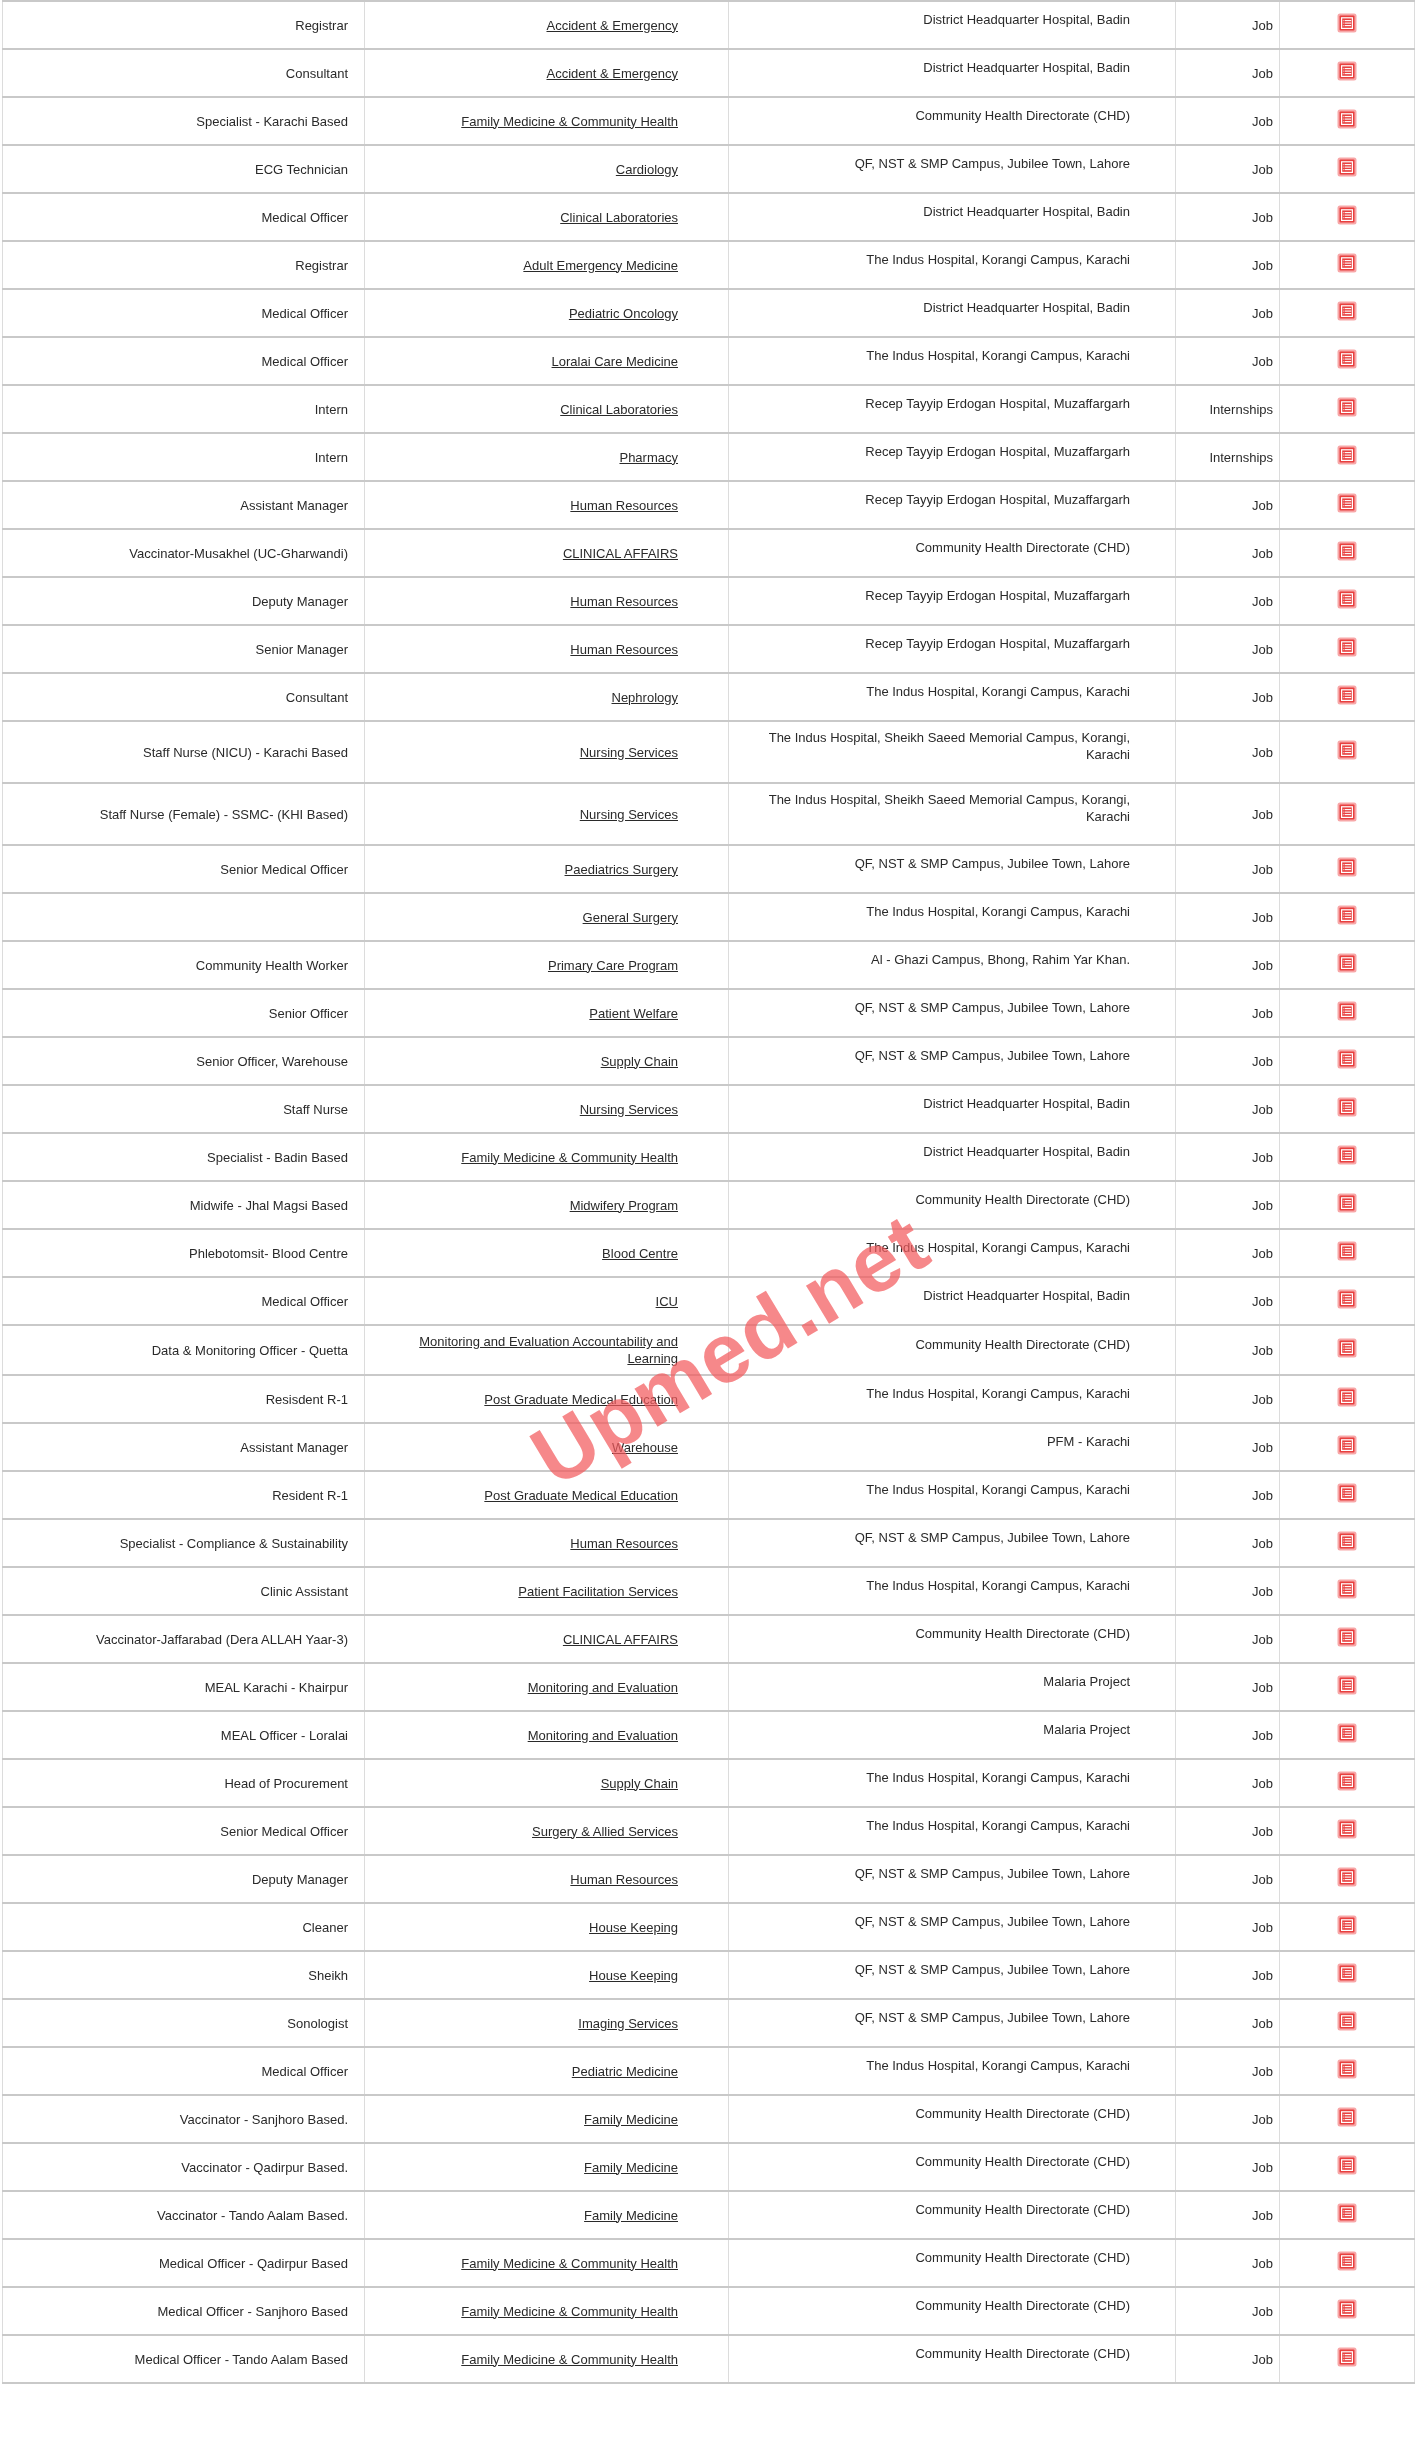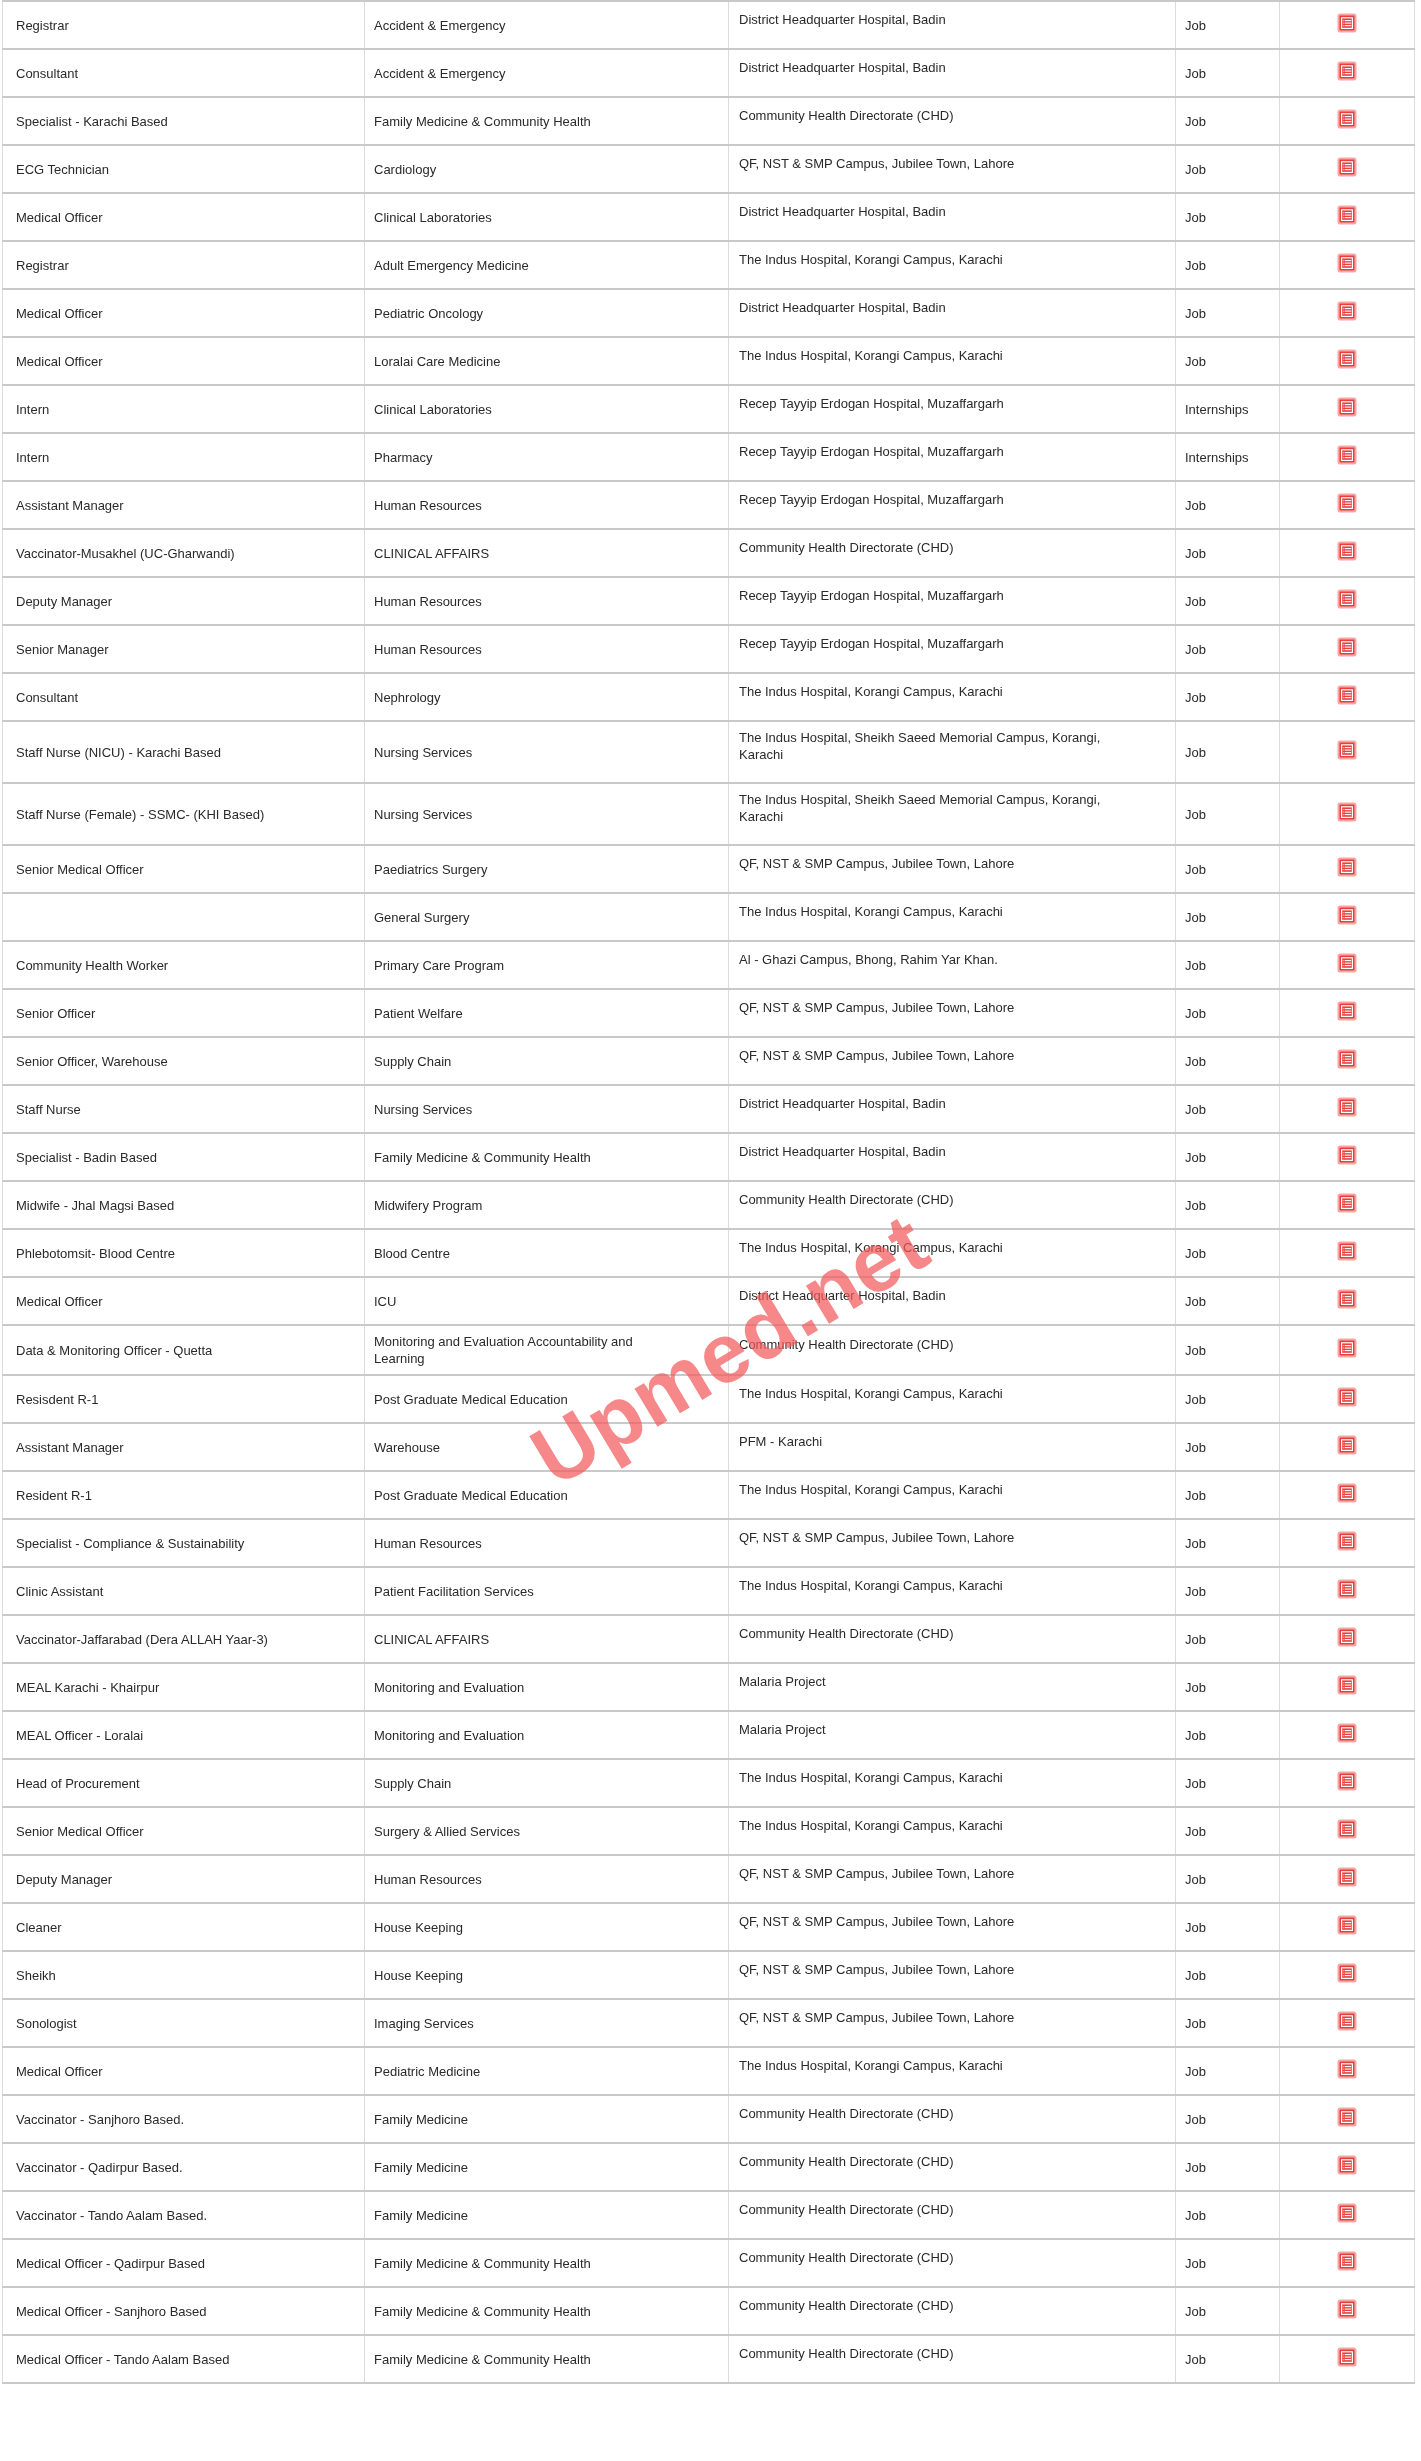--- a/index.html
+++ b/index.html
@@ -10,20 +10,21 @@
     font-family: "Liberation Sans", "DejaVu Sans", sans-serif;
     color: #2a2a2a;
     position: relative;
     overflow: hidden;
   }
   .table-wrap {
     position: absolute;
     left: 2px;
     top: 0;
     width: 1413px;
+    text-align: right;
   }
   table.jobs {
     width: 100%;
     border-collapse: collapse;
     table-layout: fixed;
     border-top: 2px solid #c9c9c9;
     border-left: 1px solid #dcdcdc;
     border-right: 1px solid #dcdcdc;
   }
   col.c-title    { width: 362px; }
@@ -36,21 +37,21 @@
     vertical-align: middle;
     border-bottom: 2px solid #c9c9c9;
     border-right: 1px solid #dcdcdc;
     font-size: 13px;
     line-height: 17px;
     color: #2a2a2a;
     background: #ffffff;
   }
   td:last-child { border-right: none; }
   td.title    { padding: 7px 16px 7px 13px; }
-  td.dept     { padding: 7px 50px 7px 9px;  }
+  td.dept     { padding: 7px 50px 7px 9px; text-decoration: underline;  }
   td.location { padding: 7px 45px 19px 10px; }
   td.jtype    { padding: 7px 6px  7px 9px; margin-top: 14px;  }
   td.action   { text-align: center; }
   .icon-btn {
     display: inline-block;
     width: 20px;
     height: 20px;
     cursor: pointer;
     background: none;
     border: none;

